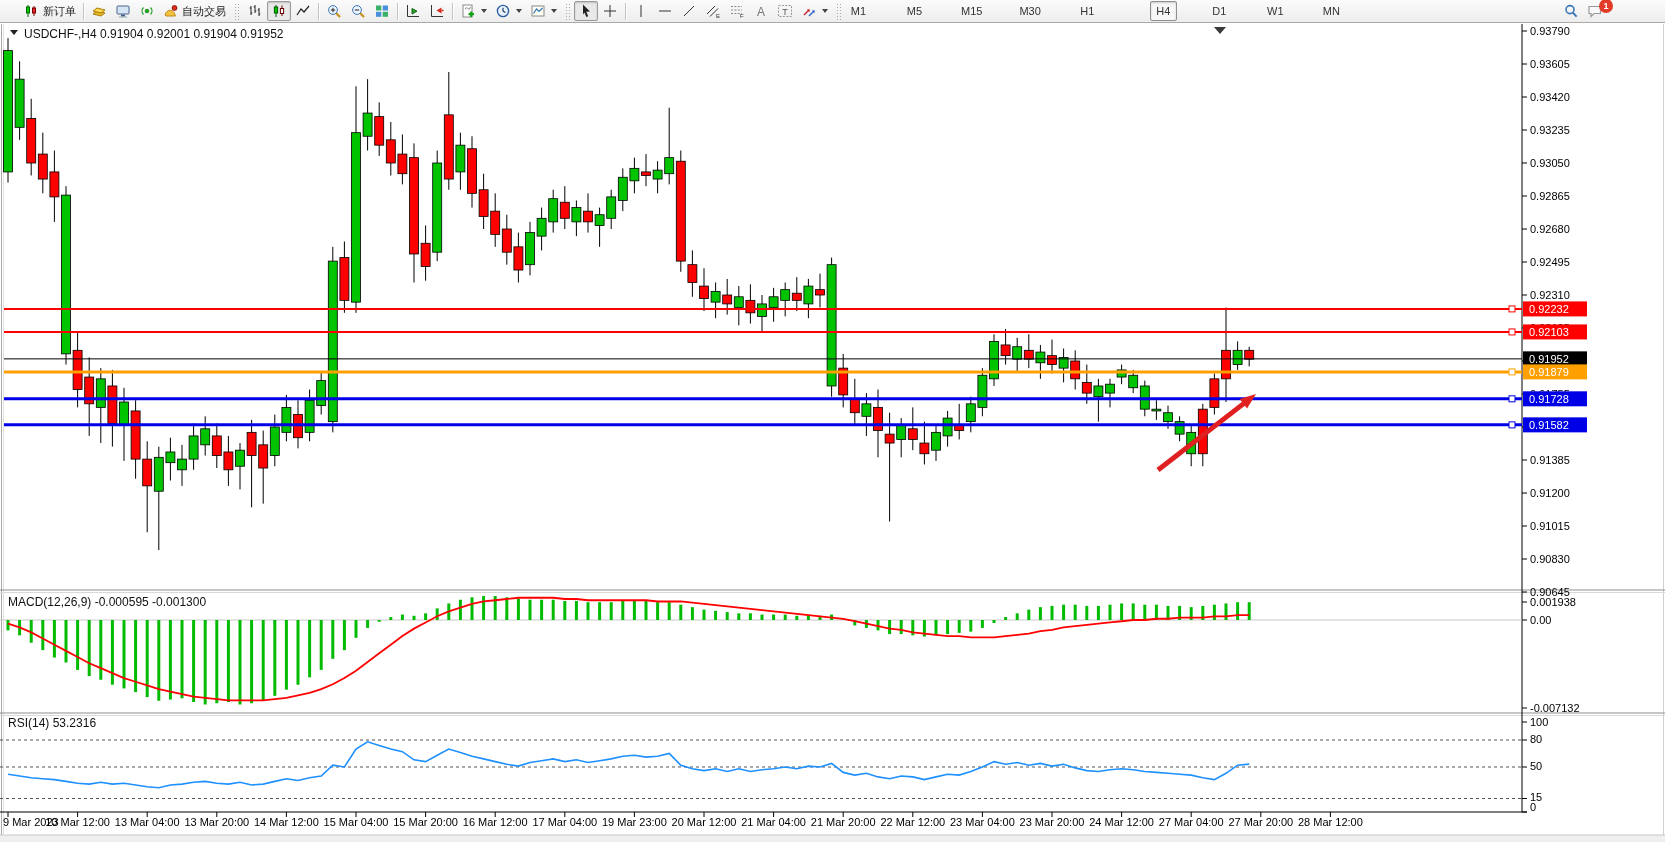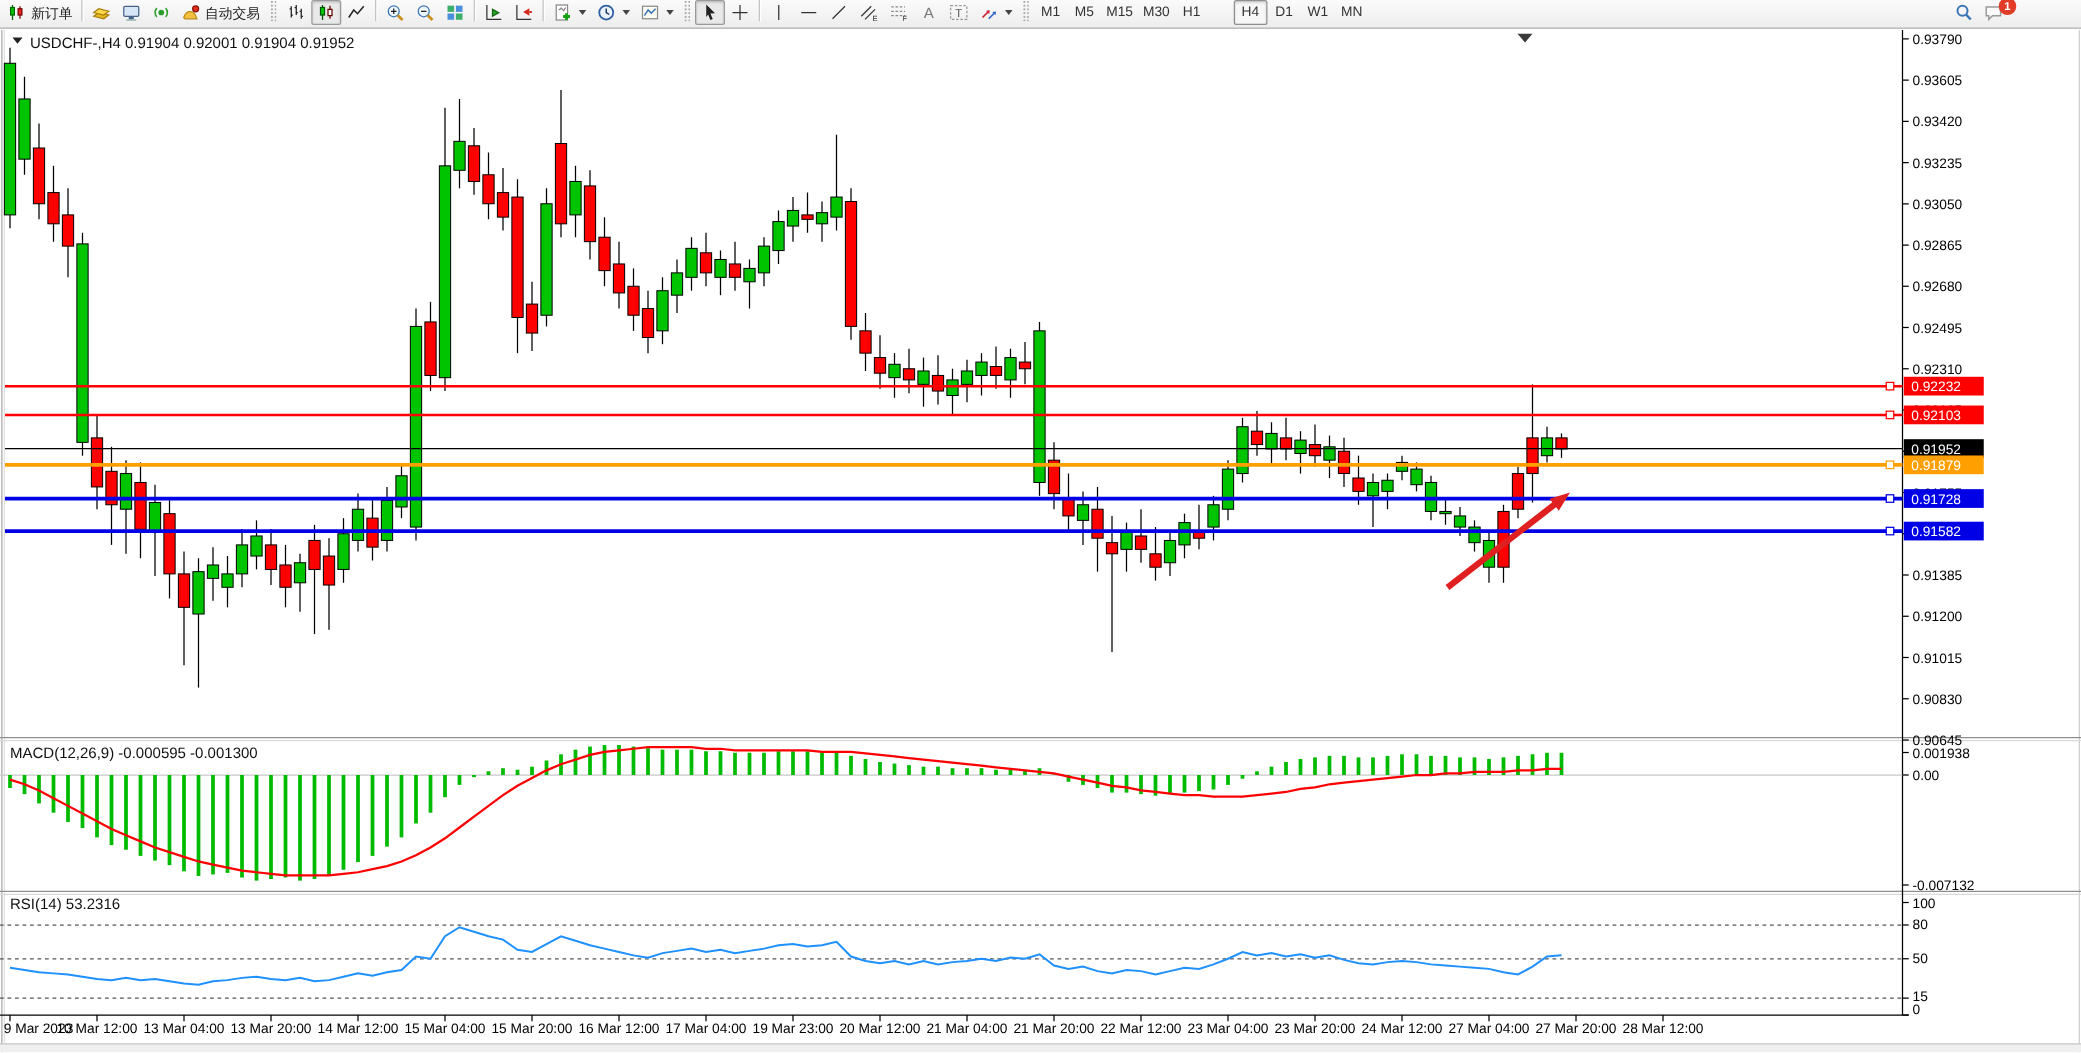--- a/index.html
+++ b/index.html
@@ -1,21 +1,21 @@
 <!DOCTYPE html>
 <html><head>
 <meta charset="utf-8">
 <style>
   html,body{margin:0;padding:0;}
   body{width:1665px;height:842px;overflow:hidden;background:#fff;position:relative;
        font-family:"Liberation Sans","DejaVu Sans",sans-serif;}
   
   .toolbar{position:absolute;top:0;left:0;width:1665px;height:23px;
     background:linear-gradient(#fbfbfb,#ededed);border-bottom:1px solid #a9a9a9;
-    display:flex;align-items:flex-start;padding-left:2px;box-sizing:border-box;}
+    display:flex;align-items:center;padding-left:20px;box-sizing:border-box;}
   .tb{display:inline-flex;align-items:center;gap:3px;height:20px;min-width:22px;
     justify-content:center;padding:0 3px;border:1px solid transparent;border-radius:2px;
     background:transparent;font:11px "Liberation Sans","DejaVu Sans",sans-serif;color:#222;cursor:default;}
   .tb.active{background:#e9e9e9;border-color:#9a9a9a;box-shadow:inset 0 1px 2px rgba(0,0,0,.18);}
   .tf{min-width:27px;color:#333;}
   .tf.active{background:#f7f7f7;border-color:#8f8f8f;margin-left:20px;}
   .sep{width:1px;height:17px;background:#c3c3c3;margin:0 3px;box-shadow:1px 0 0 #fff;}
   .handle{width:5px;height:17px;margin:0 4px;
     background-image:radial-gradient(#a9a9a9 34%,transparent 36%);background-size:3px 3px;}
   .ic{width:16px;height:16px;display:block;}
@@ -204,21 +204,21 @@
   <button class="tb">
     <svg class="ic" viewBox="0 0 16 16">
         <path d="M3 12 L8 7" stroke="#c23" stroke-width="1.4"></path>
         <polygon points="8.8,6.2 5.8,6.6 8.4,9.2" fill="#c23"></polygon>
         <path d="M8 13 L13 8" stroke="#36c" stroke-width="1.4"></path>
         <polygon points="13.8,7.2 10.8,7.6 13.4,10.2" fill="#36c"></polygon>
       </svg>
     <span class="caret"></span>
   </button>
   <div class="handle"></div>
-  <div id="tf-group" style="display:flex;">
+  <div id="tf-group" style="display:flex;gap:29px;">
       <button class="tb tf">M1</button>
       <button class="tb tf">M5</button>
       <button class="tb tf">M15</button>
       <button class="tb tf">M30</button>
       <button class="tb tf">H1</button>
       <button class="tb tf active">H4</button>
       <button class="tb tf">D1</button>
       <button class="tb tf">W1</button>
       <button class="tb tf">MN</button>
     </div>

